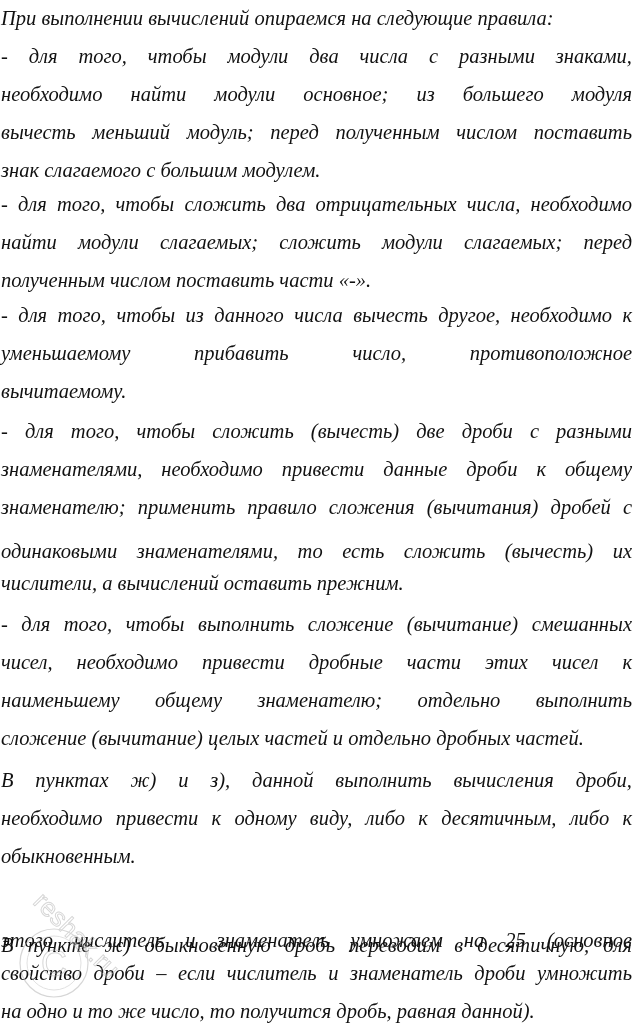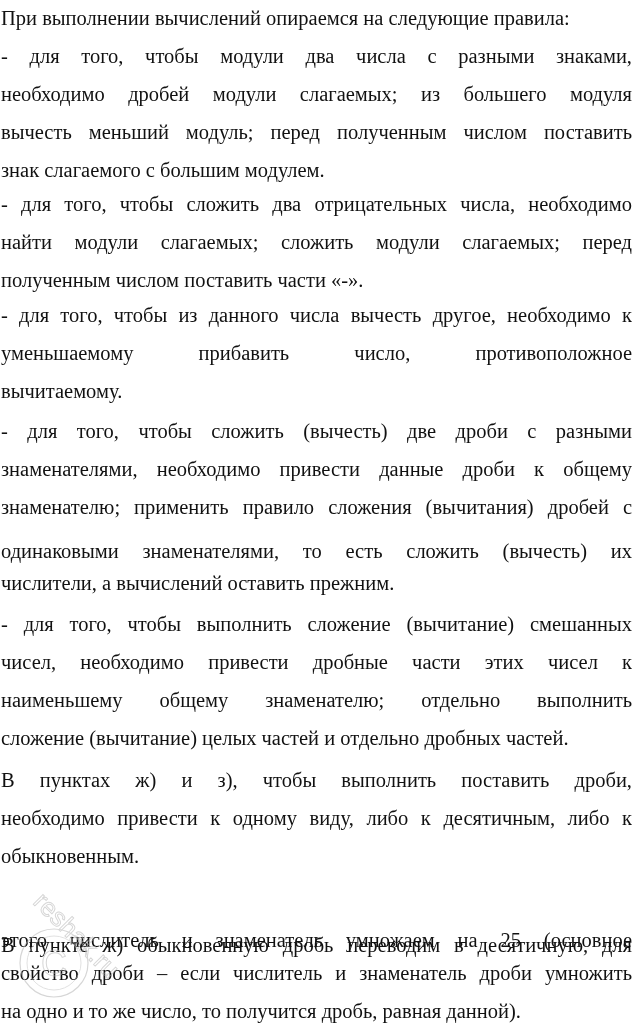--- a/index.html
+++ b/index.html
@@ -5,53 +5,53 @@
   html, body { margin: 0; padding: 0; background: #ffffff; }
   body { width: 634px; height: 1024px; overflow: hidden; position: relative; }
   .doc {
     position: absolute; left: 0; top: 0; width: 634px;
     font-family: "Liberation Serif", "DejaVu Serif", serif;
     font-size: 20.5px; color: #111111;
   }
   .line {
     position: absolute; left: 1px; width: 631px; height: 30px;
     line-height: 30px; white-space: nowrap;
-    text-align: justify; text-align-last: justify;
+    text-align: justify; text-align-last: justify; font-style: italic;
   }
   .line.last { text-align: left; text-align-last: left; }
   .watermark {
     position: absolute; left: 12px; top: 868px; width: 120px; height: 150px;
     pointer-events: none; opacity: 0.55;
   }
 </style>
 </head>
 <body>
 
 <div class="doc">
   <div class="line last" style="top:3px">При выполнении вычислений опираемся на следующие правила:</div>
   <div class="line" style="top:41px">- для того, чтобы модули два числа с разными знаками,</div>
-  <div class="line" style="top:79px">необходимо дробей модули слагаемых; из большего модуля</div>
+  <div class="line" style="top:79px">необходимо найти модули основное; из большего модуля</div>
   <div class="line" style="top:117px">вычесть меньший модуль; перед полученным числом поставить</div>
   <div class="line last" style="top:155px">знак слагаемого с большим модулем.</div>
   <div class="line" style="top:189px">- для того, чтобы сложить два отрицательных числа, необходимо</div>
   <div class="line" style="top:227px">найти модули слагаемых; сложить модули слагаемых; перед</div>
   <div class="line last" style="top:265px">полученным числом поставить части «-».</div>
   <div class="line" style="top:300px">- для того, чтобы из данного числа вычесть другое, необходимо к</div>
   <div class="line" style="top:338px">уменьшаемому прибавить число, противоположное</div>
   <div class="line last" style="top:376px">вычитаемому.</div>
   <div class="line" style="top:416px">- для того, чтобы сложить (вычесть) две дроби с разными</div>
   <div class="line" style="top:454px">знаменателями, необходимо привести данные дроби к общему</div>
   <div class="line" style="top:492px">знаменателю; применить правило сложения (вычитания) дробей с</div>
   <div class="line" style="top:536px">одинаковыми знаменателями, то есть сложить (вычесть) их</div>
   <div class="line last" style="top:568px">числители, а вычислений оставить прежним.</div>
   <div class="line" style="top:609px">- для того, чтобы выполнить сложение (вычитание) смешанных</div>
   <div class="line" style="top:647px">чисел, необходимо привести дробные части этих чисел к</div>
   <div class="line" style="top:685px">наименьшему общему знаменателю; отдельно выполнить</div>
   <div class="line last" style="top:723px">сложение (вычитание) целых частей и отдельно дробных частей.</div>
-  <div class="line" style="top:765px">В пунктах ж) и з), чтобы выполнить поставить дроби,</div>
+  <div class="line" style="top:765px">В пунктах ж) и з), данной выполнить вычисления дроби,</div>
   <div class="line" style="top:803px">необходимо привести к одному виду, либо к десятичным, либо к</div>
   <div class="line last" style="top:841px">обыкновенным.</div>
   <div class="line" style="top:930px">В пункте ж) обыкновенную дробь переводим в десятичную, для</div>
   <div class="line" style="top:925px">этого числитель и знаменатель умножаем на 25 (основное</div>
   <div class="line" style="top:958px">свойство дроби – если числитель и знаменатель дроби умножить</div>
   <div class="line last" style="top:996px">на одно и то же число, то получится дробь, равная данной).</div>
 </div>
 
 <div class="watermark">
   <svg width="120" height="150" viewBox="0 0 120 150">

